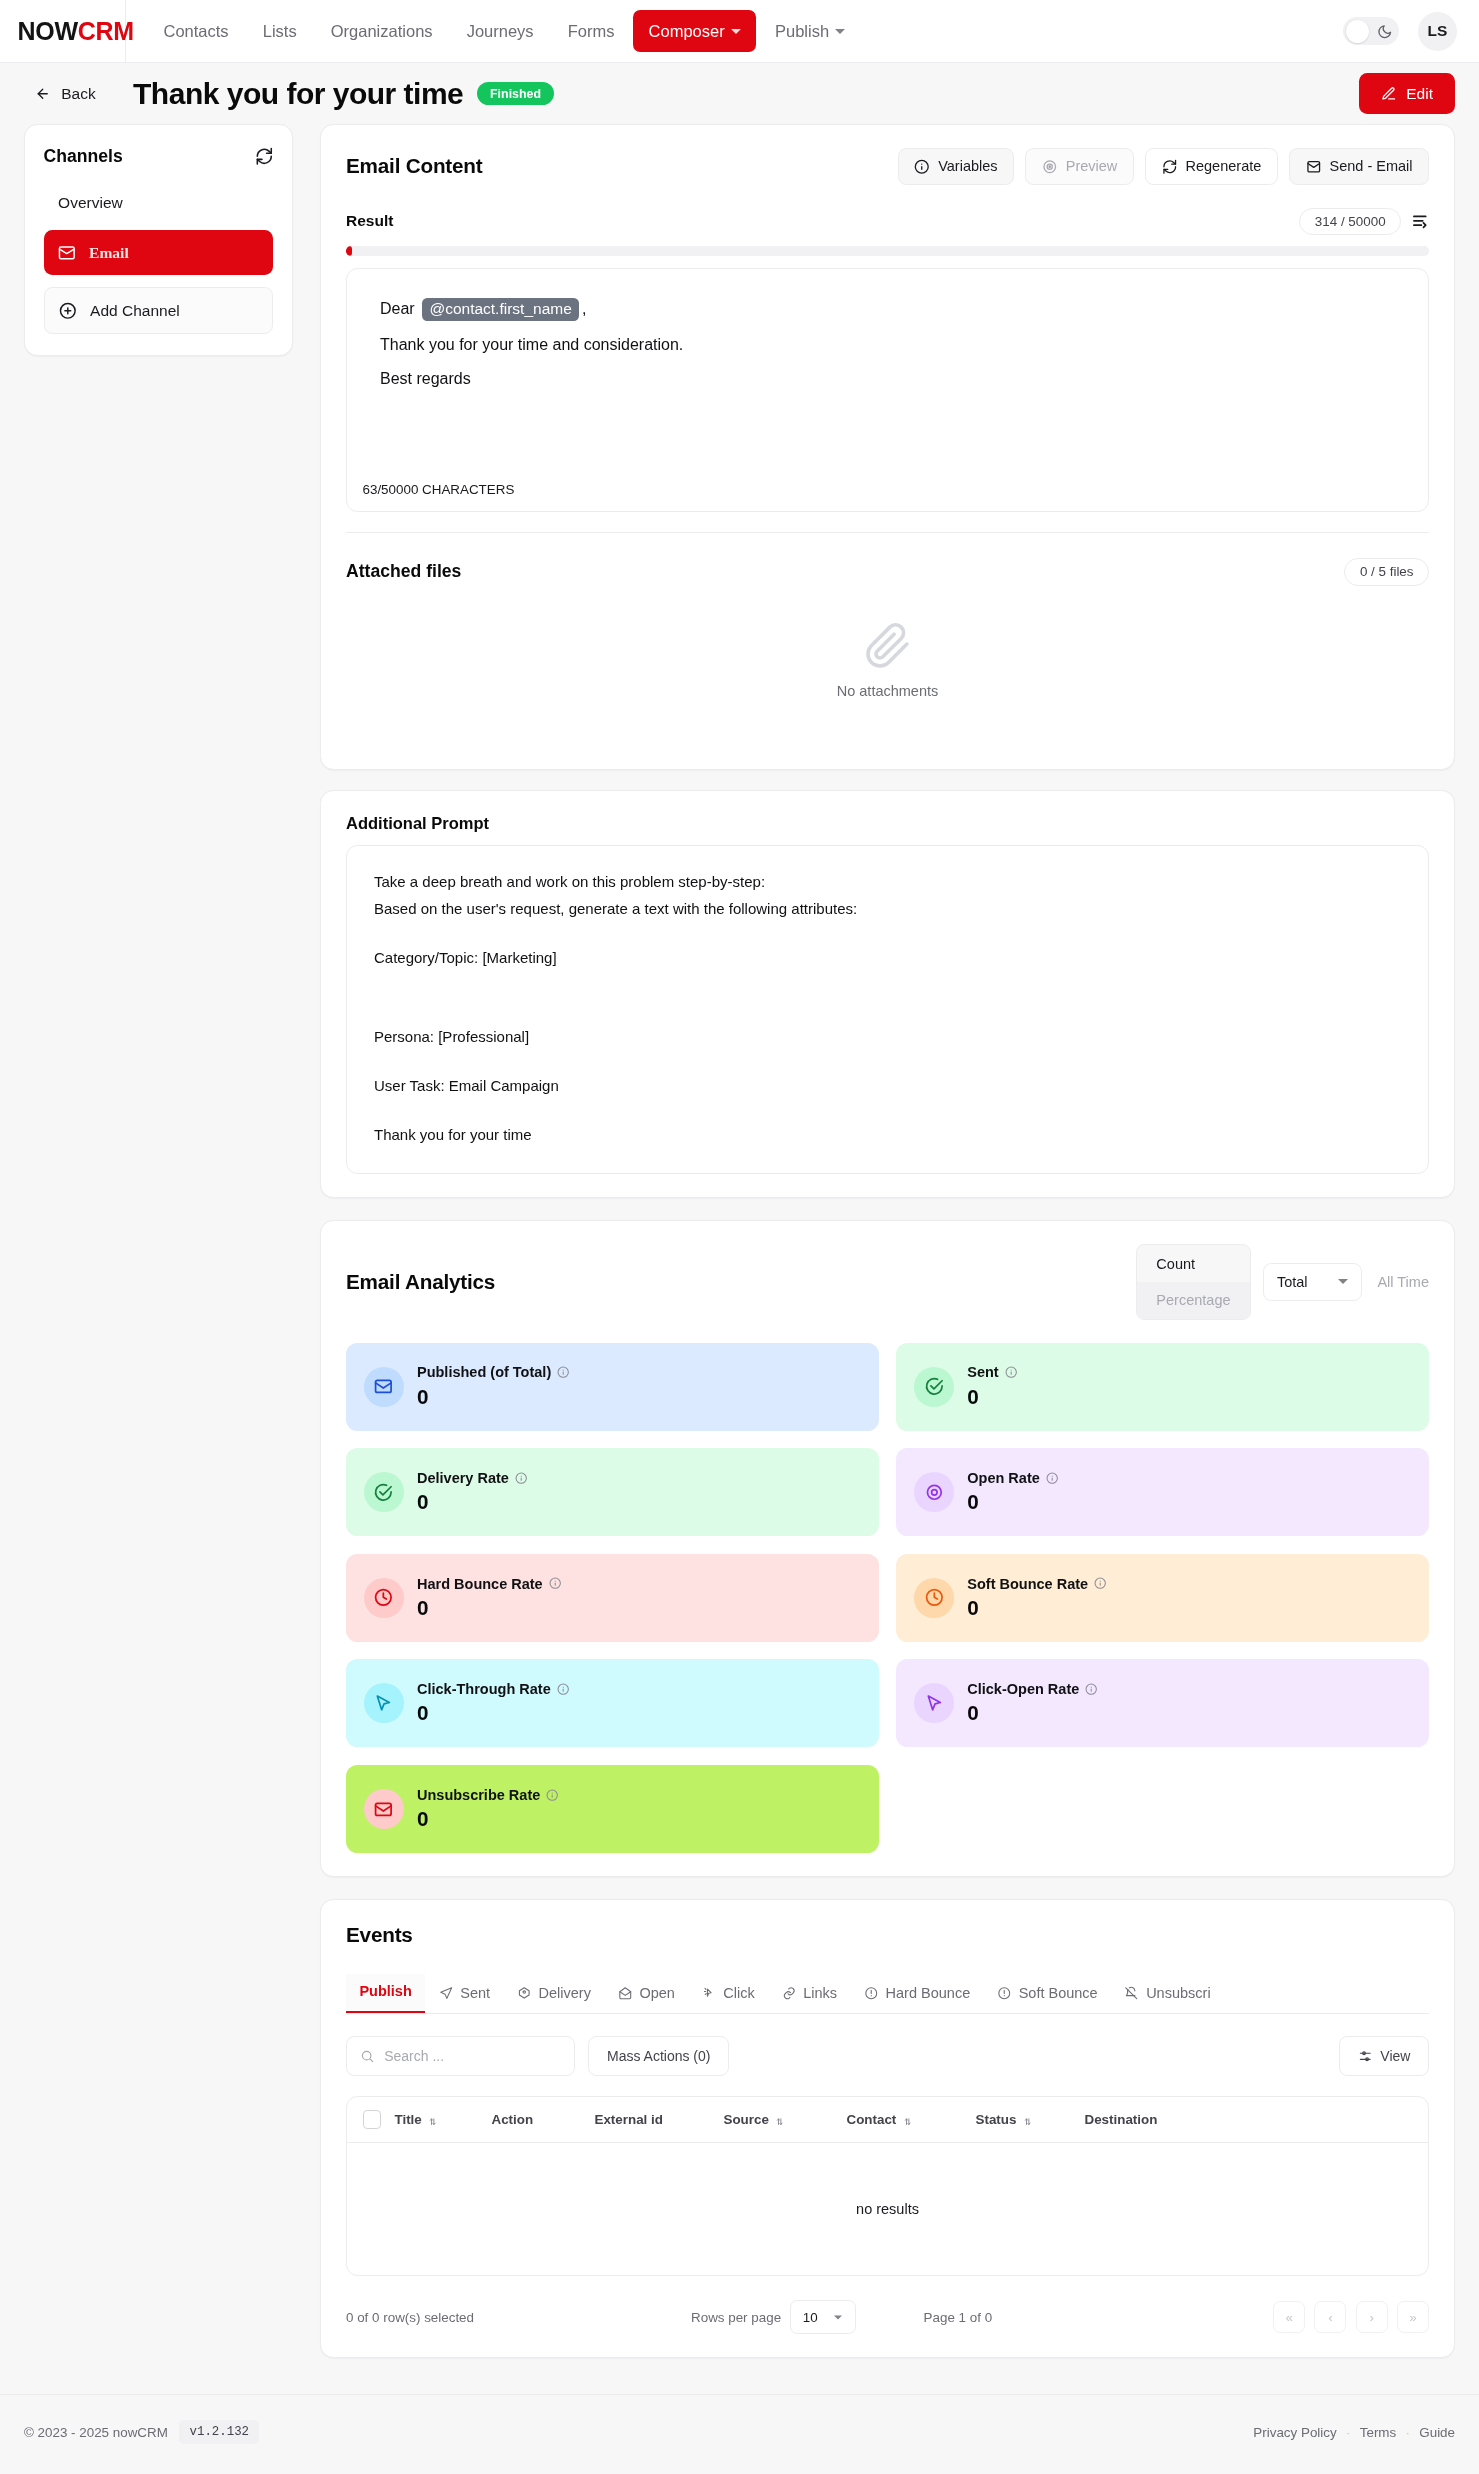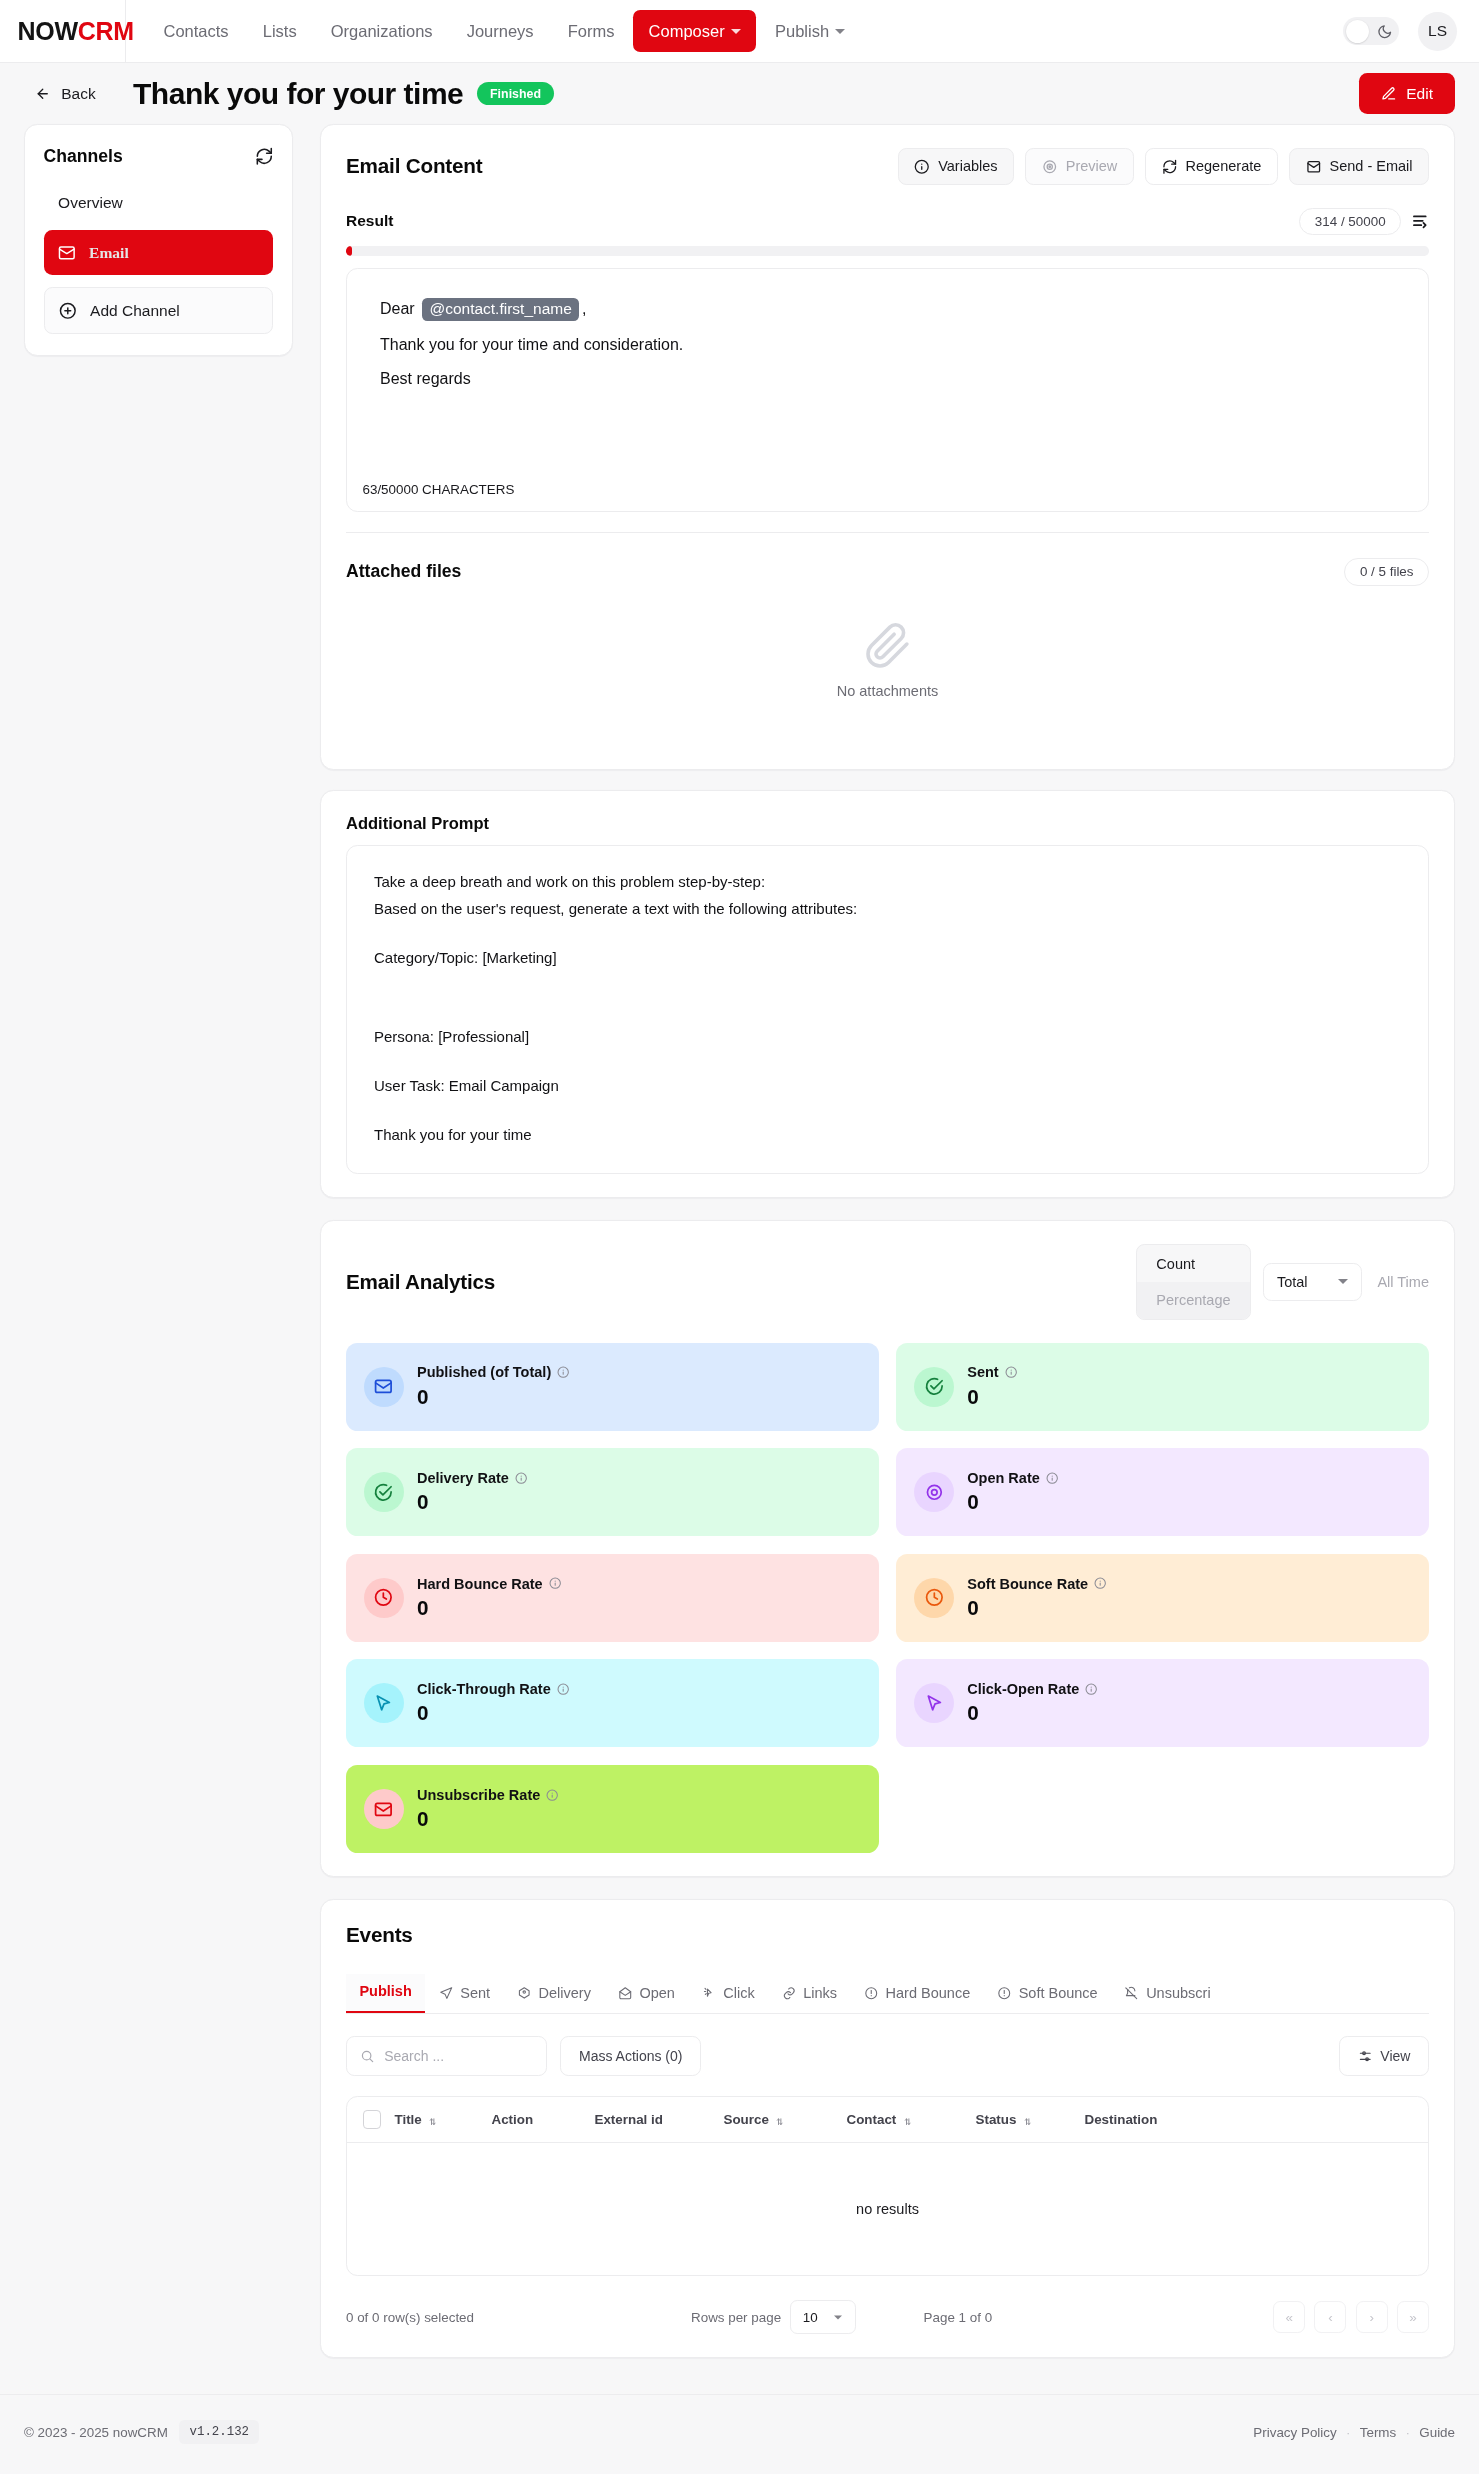--- a/index.html
+++ b/index.html
@@ -52,21 +52,21 @@
   .themeswitch {
     width: 56px; height: 28px; border-radius: 14px; background: #f1f1f3;
     display: flex; align-items: center; padding: 2.6px; position: relative;
   }
   .themeswitch .knob { width: 23px; height: 23px; border-radius: 50%; background: #ffffff;
     box-shadow: 0 0.5px 1.6px rgba(0,0,0,.18); }
   .themeswitch .moon { position: absolute; right: 7.2px; top: 6.7px; color:#5e5e66; }
   .avatar {
     width: 39px; height: 39px; border-radius: 50%; background: #f1f1f3;
     display: flex; align-items: center; justify-content: center;
-    font-size: 15.5px; font-weight: 400; color:#1b1b1f;
+    font-size: 15.5px; font-weight: 700; color:#1b1b1f;
   }
 
   
   .pagehead {
     height: 61px;
     display: flex; align-items: center;
     padding: 0 24px 0 24px;
     background: #f7f7f8;
   }
   .backbtn { display: flex; align-items: center; gap: 10.3px; font-size: 15.5px; color:#1b1b1f;
@@ -184,21 +184,21 @@
   
   .events-title { font-size: 20.7px; font-weight: 700; letter-spacing:-0.2px; }
   .tabs { display:flex; align-items:flex-end; gap: 0; margin-top: 27px; border-bottom: 0.5px solid #ececee;
           overflow:hidden; white-space:nowrap; }
   .tab { display:flex; align-items:center; gap:7.2px; font-size:14.5px; color:#6c6c74;
          padding: 9.3px 13.4px 11.4px 13.4px; }
   .tab.active { color:#e00611; font-weight:600; background:#fbfbfc; border-bottom: 2.1px solid #e00611; }
 
   .toolbar { display:flex; align-items:center; gap: 13.4px; margin-top: 22px; }
   .searchbox {
-    width: 201px; display:flex; align-items:center; gap: 9.3px; font-size:14px; color:#a9a9b1;
+    width: 229px; display:flex; align-items:center; gap: 9.3px; font-size:14px; color:#a9a9b1;
     border:0.5px solid #ececee; border-radius:8.3px; padding: 11.4px 13.4px; background:#ffffff;
   }
   .massbtn { font-size:14px; color:#43434c; border:0.5px solid #ececee; border-radius:8.3px;
              padding: 11.4px 17.6px; background:#ffffff; }
   .viewbtn { margin-left:auto; display:flex; align-items:center; gap:8.3px; font-size:14px; color:#43434c;
              border:0.5px solid #ececee; border-radius:8.3px; padding: 11.4px 17.6px; background:#ffffff; }
 
   .table { margin-top: 19.6px; border:0.5px solid #ececee; border-radius:11.4px; overflow:hidden; background:#ffffff; }
   .thead { display:flex; align-items:center; padding: 13.4px 15.5px; border-bottom:0.5px solid #ececee; gap: 0; }
   .th { font-size:13.4px; color:#43434c; font-weight:600; display:flex; align-items:flex-end; gap:5.2px; }

